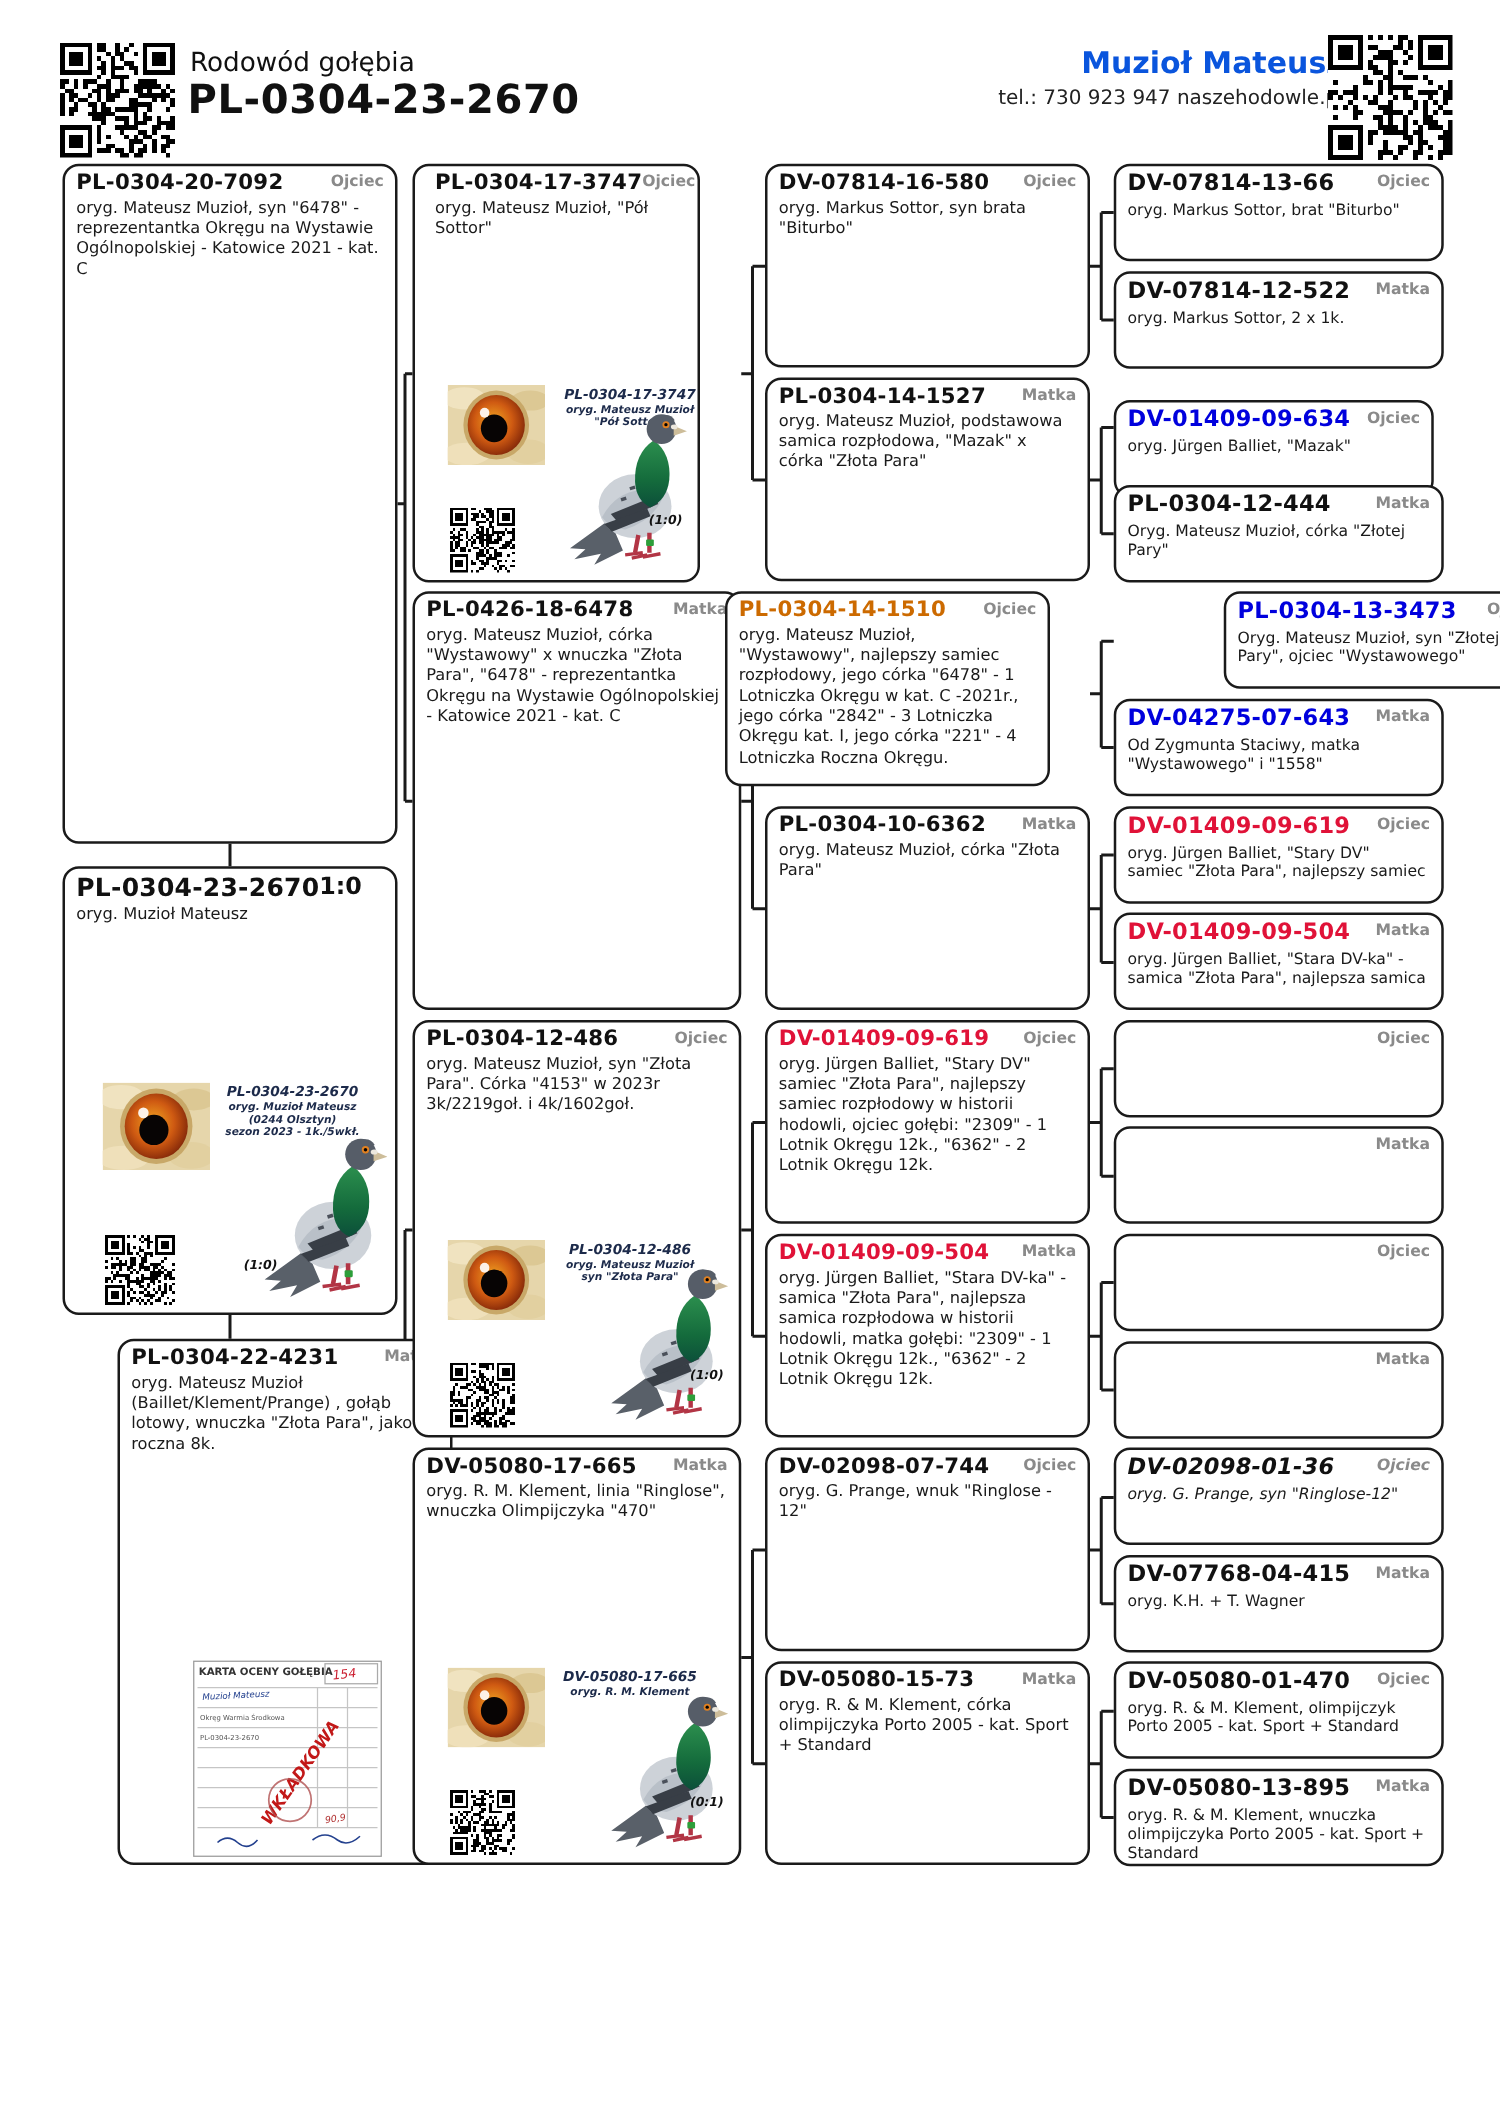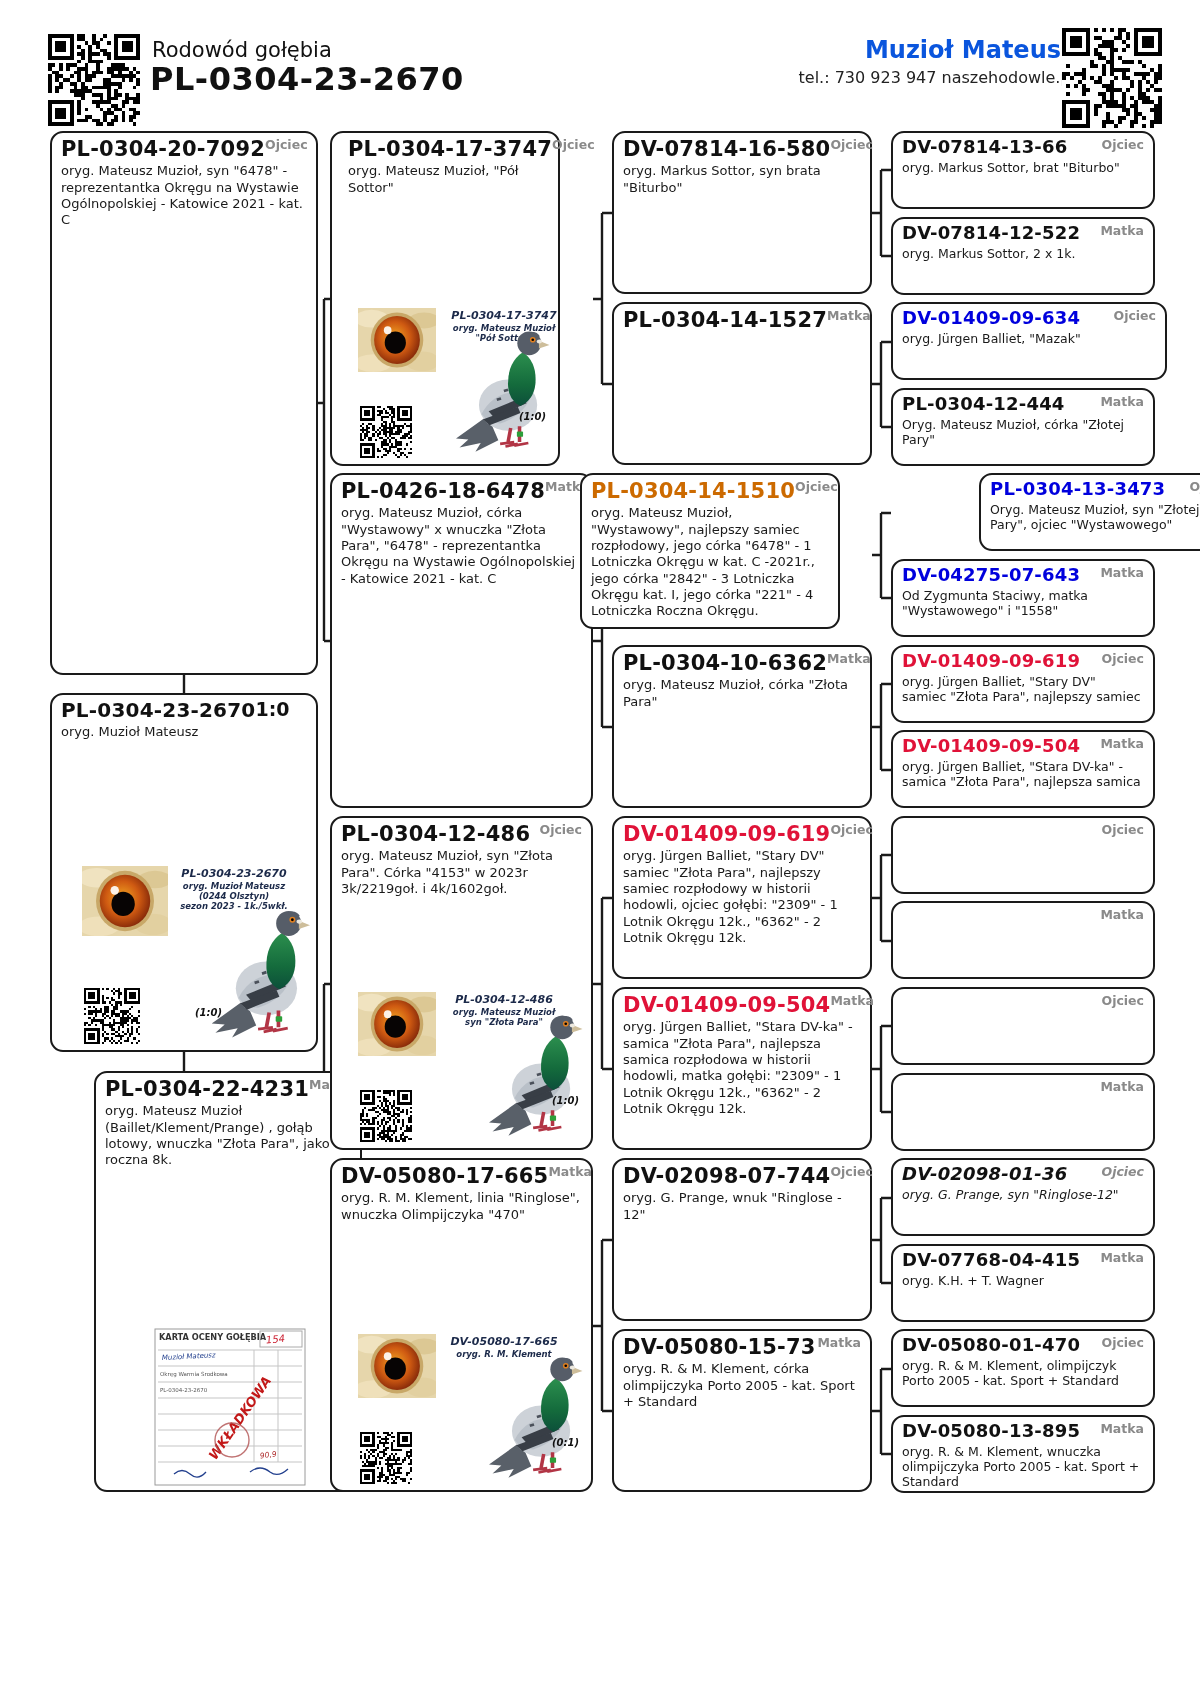--- a/index.html
+++ b/index.html
@@ -14,21 +14,21 @@
   #breeder{position:absolute;right:125px;top:36px;font-size:24px;font-weight:bold;color:var(--nameblue);text-align:right;}
   #contact{position:absolute;right:125px;top:68px;font-size:16px;color:#222;text-align:right;}
 
   
   #wires{position:absolute;left:0;top:0;z-index:0;}
 
   
   .box{position:absolute;background:#fff;border:2.4px solid #1a1a1a;border-radius:13px;
        box-sizing:border-box;padding:4px 9px 4px 9px;z-index:1;}
   .bhead{display:flex;justify-content:space-between;align-items:flex-start;line-height:1.15;}
-  .bid{font-weight:bold;font-size:21px;letter-spacing:.2px;color:#111;white-space:nowrap;}
+  .bid{font-weight:bold;font-size:17px;letter-spacing:.2px;color:#111;white-space:nowrap;}
   .bid.blue{color:var(--blue);} .bid.red{color:var(--red);} .bid.orange{color:var(--orange);}
   .rel{font-weight:bold;font-size:12.5px;color:var(--gray);padding-top:1px;}
   .score{font-weight:bold;font-size:19px;color:#111;padding-right:22px;}
   .desc{font-size:13px;line-height:1.26;color:#1a1a1a;margin-top:2px;}
   .small .bid{font-size:18px;} .small .desc{font-size:12.5px;line-height:1.22;}
 
   
   .photo{position:absolute;left:6px;right:6px;bottom:6px;height:150px;}
   .photo.tall{height:178px;}
   .eye{position:absolute;left:20px;top:0;width:78px;height:64px;}
@@ -1511,20 +1511,21 @@
         <span class="bid">DV-07814-16-580</span>
       <span class="rel">Ojciec</span>
       </div>
     <div class="desc">oryg. Markus Sottor, syn brata "Biturbo"</div>
   </div>
   <div class="box" style="left:612px;top:302px;width:260px;height:163px;">
     <div class="bhead">
         <span class="bid">PL-0304-14-1527</span>
       <span class="rel">Matka</span>
       </div>
+    <div class="desc">oryg. Mateusz Muzioł, podstawowa samica rozpłodowa, "Mazak" x córka "Złota Para"</div>
   </div>
   <div class="box" style="left:580px;top:473px;width:260px;height:156px;">
     <div class="bhead">
         <span class="bid orange">PL-0304-14-1510</span>
       <span class="rel">Ojciec</span>
       </div>
     <div class="desc">oryg. Mateusz Muzioł, "Wystawowy", najlepszy samiec rozpłodowy, jego córka "6478" - 1 Lotniczka Okręgu w kat. C -2021r., jego córka "2842" - 3 Lotniczka Okręgu kat. I, jego córka "221" - 4 Lotniczka Roczna Okręgu.</div>
   </div>
   <div class="box" style="left:612px;top:645px;width:260px;height:163px;">
     <div class="bhead">
@@ -1569,21 +1570,21 @@
       </div>
     <div class="desc">oryg. Markus Sottor, brat "Biturbo"</div>
   </div>
   <div class="box small" style="left:891px;top:217px;width:264px;height:78px;">
     <div class="bhead">
         <span class="bid">DV-07814-12-522</span>
       <span class="rel">Matka</span>
       </div>
     <div class="desc">oryg. Markus Sottor, 2 x 1k.</div>
   </div>
-  <div class="box small" style="left:891px;top:302px;width:276px;height:78px;">
+  <div class="box small" style="left:891px;top:320px;width:256px;height:78px;">
     <div class="bhead">
         <span class="bid blue">DV-01409-09-634</span>
       <span class="rel">Ojciec</span>
       </div>
     <div class="desc">oryg. Jürgen Balliet, "Mazak"</div>
   </div>
   <div class="box small" style="left:891px;top:388px;width:264px;height:78px;">
     <div class="bhead">
         <span class="bid">PL-0304-12-444</span>
       <span class="rel">Matka</span>

